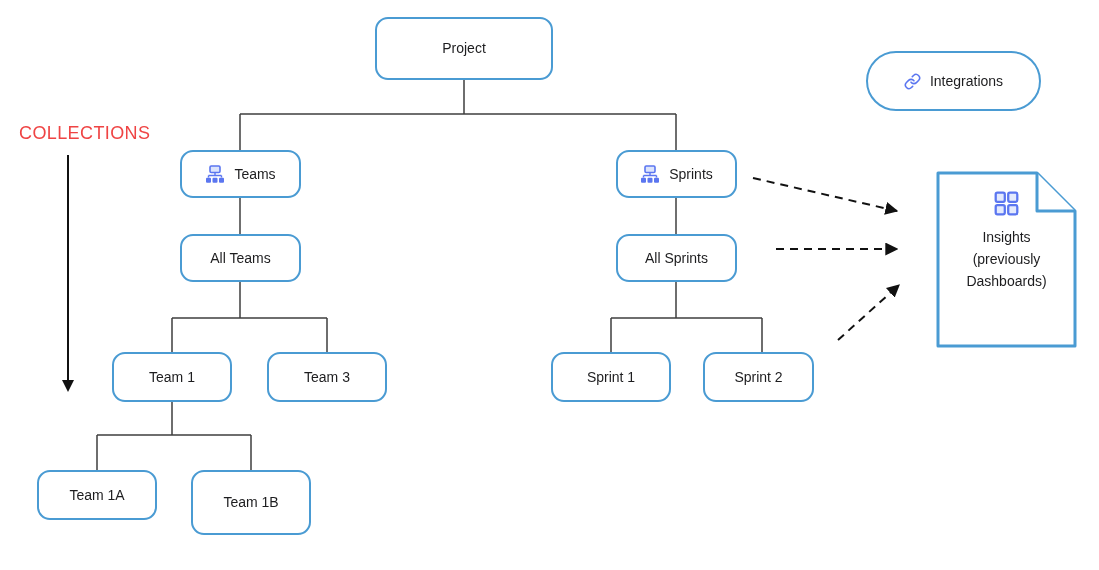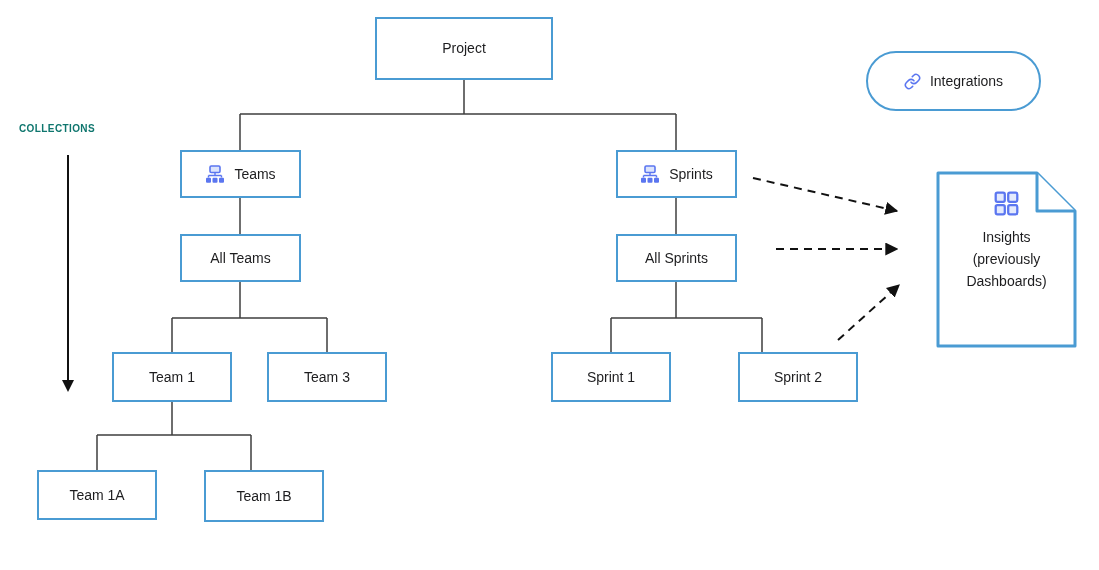--- a/index.html
+++ b/index.html
@@ -20,21 +20,21 @@
     position: absolute;
     left: 0; top: 0;
     width: 1099px; height: 570px;
     pointer-events: none;
   }
   .node {
     position: absolute;
     box-sizing: border-box;
     background: #ffffff;
     border: 2px solid #4a9bd3;
-    border-radius: 0;
+    border-radius: 13px;
     display: flex;
     align-items: center;
     justify-content: center;
     gap: 9px;
     font-size: 14px;
     line-height: 1.35;
     text-align: center;
     color: #1d1d1f;
   }
   .node .txt { white-space: nowrap; }
@@ -42,24 +42,23 @@
   .icon {
     display: inline-flex;
     align-items: center;
     justify-content: center;
     flex: 0 0 auto;
   }
   .collections-label {
     position: absolute;
     left: 19px;
     top: 123px;
-    font-size: 10px;
+    font-size: 18px;
     letter-spacing: 0.4px;
-    color: #0f766e;
-    font-weight: bold;
+    color: #ef4444;
   }
   .doc {
     position: absolute;
     left: 936px;
     top: 171px;
     width: 141px;
     height: 142px;
   }
   .doc svg.doc-shape {
     position: absolute;
@@ -155,28 +154,28 @@
   <div class="node" style="left:112px;top:352px;width:120px;height:50px;">
     <span class="txt">Team 1</span>
   </div>
   <div class="node" style="left:267px;top:352px;width:120px;height:50px;">
     <span class="txt">Team 3</span>
   </div>
 
   <div class="node" style="left:551px;top:352px;width:120px;height:50px;">
     <span class="txt">Sprint 1</span>
   </div>
-  <div class="node" style="left:738px;top:352px;width:120px;height:50px;">
+  <div class="node" style="left:703px;top:352px;width:111px;height:50px;">
     <span class="txt">Sprint 2</span>
   </div>
 
   <div class="node" style="left:37px;top:470px;width:120px;height:50px;">
     <span class="txt">Team 1A</span>
   </div>
-  <div class="node" style="left:204px;top:470px;width:120px;height:52px;text-align:center;">
+  <div class="node" style="left:191px;top:470px;width:120px;height:65px;text-align:center;">
     <span class="txt">Team 1B</span>
   </div>
 
   <div class="node pill" style="left:866px;top:18px;width:175px;height:60px;">
     <span class="icon">
       <svg width="17" height="17" viewBox="0 0 24 24" fill="none" stroke="#5b76f0" stroke-width="2.2" stroke-linecap="round" stroke-linejoin="round">
         <path d="M10 13a5 5 0 0 0 7.54.54l3-3a5 5 0 0 0-7.07-7.07l-1.72 1.71"></path>
         <path d="M14 11a5 5 0 0 0-7.54-.54l-3 3a5 5 0 0 0 7.07 7.07l1.71-1.71"></path>
       </svg>
     </span>

